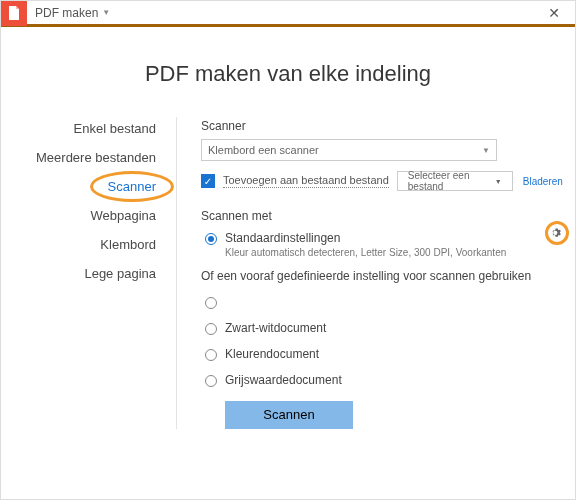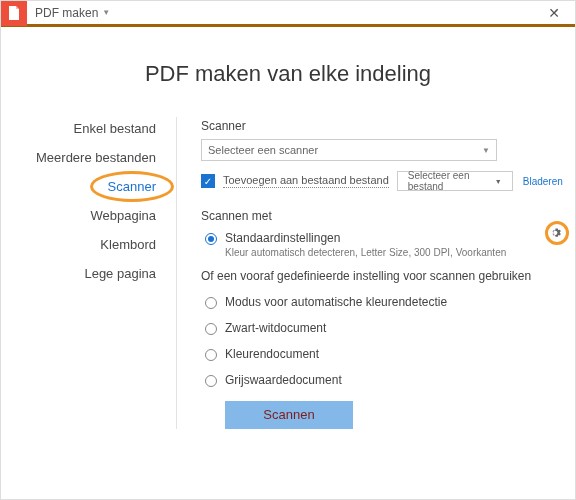--- a/index.html
+++ b/index.html
@@ -191,21 +191,21 @@
     display: flex; align-items: center; justify-content: center;
     cursor: pointer;
     background: #fff;
   }
   .gear-badge svg { width: 13px; height: 13px; }
   .scan-btn {
     margin: 14px 0 0 24px;
     width: 128px;
     height: 28px;
     background: #84b8e8;
-    color: #7f1d1d;
+    color: #000000;
     font-size: 13px;
     border: none;
     cursor: pointer;
     display: flex; align-items: center; justify-content: center;
   }
 </style>
 </head>
 <body>
 
 <div class="titlebar">
@@ -246,21 +246,21 @@
       <span>Klembord</span>
     </div>
     <div class="sidebar-item">
       <span>Lege pagina</span>
     </div>
   </div>
 
   <div class="panel">
     <div class="field-label">Scanner</div>
     <div class="select">
-      <span>Selecteer een scanner</span>
+      <span>Klembord een scanner</span>
       <span class="caret">▼</span>
     </div>
 
     <div class="row-append">
       <div class="checkbox">
         <span>✓</span>
       </div>
       <span class="append-label">Toevoegen aan bestaand bestand</span>
       <div class="small-select">
         <span>Selecteer een bestand</span>
@@ -283,21 +283,20 @@
       <svg viewBox="0 0 16 16">
         <path fill="#666" d="M8 5a3 3 0 100 6 3 3 0 000-6zm6.4 3.6l1.3.8-1.3 2.2-1.5-.5a5 5 0 01-1 .6l-.3 1.6H8.4l-.3-1.6a5 5 0 01-1-.6l-1.5.5-1.3-2.2 1.3-.8a5 5 0 010-1.2l-1.3-.8 1.3-2.2 1.5.5a5 5 0 011-.6L8.4 2h3.2l.3 1.6a5 5 0 011 .6l1.5-.5 1.3 2.2-1.3.8a5 5 0 010 1.2z" transform="translate(-2 0) scale(0.9)"></path>
       </svg>
     </div>
 
     <div class="subsection-text">Of een vooraf gedefinieerde instelling voor scannen gebruiken</div>
 
     <div class="preset-list">
       <div class="radio-row">
         <div class="radio"></div>
-        <div class="radio-label">Modus voor automatische kleurendetectie</div>
       </div>
       <div class="radio-row">
         <div class="radio"></div>
         <div class="radio-label">Zwart-witdocument</div>
       </div>
       <div class="radio-row">
         <div class="radio"></div>
         <div class="radio-label">Kleurendocument</div>
       </div>
       <div class="radio-row">

